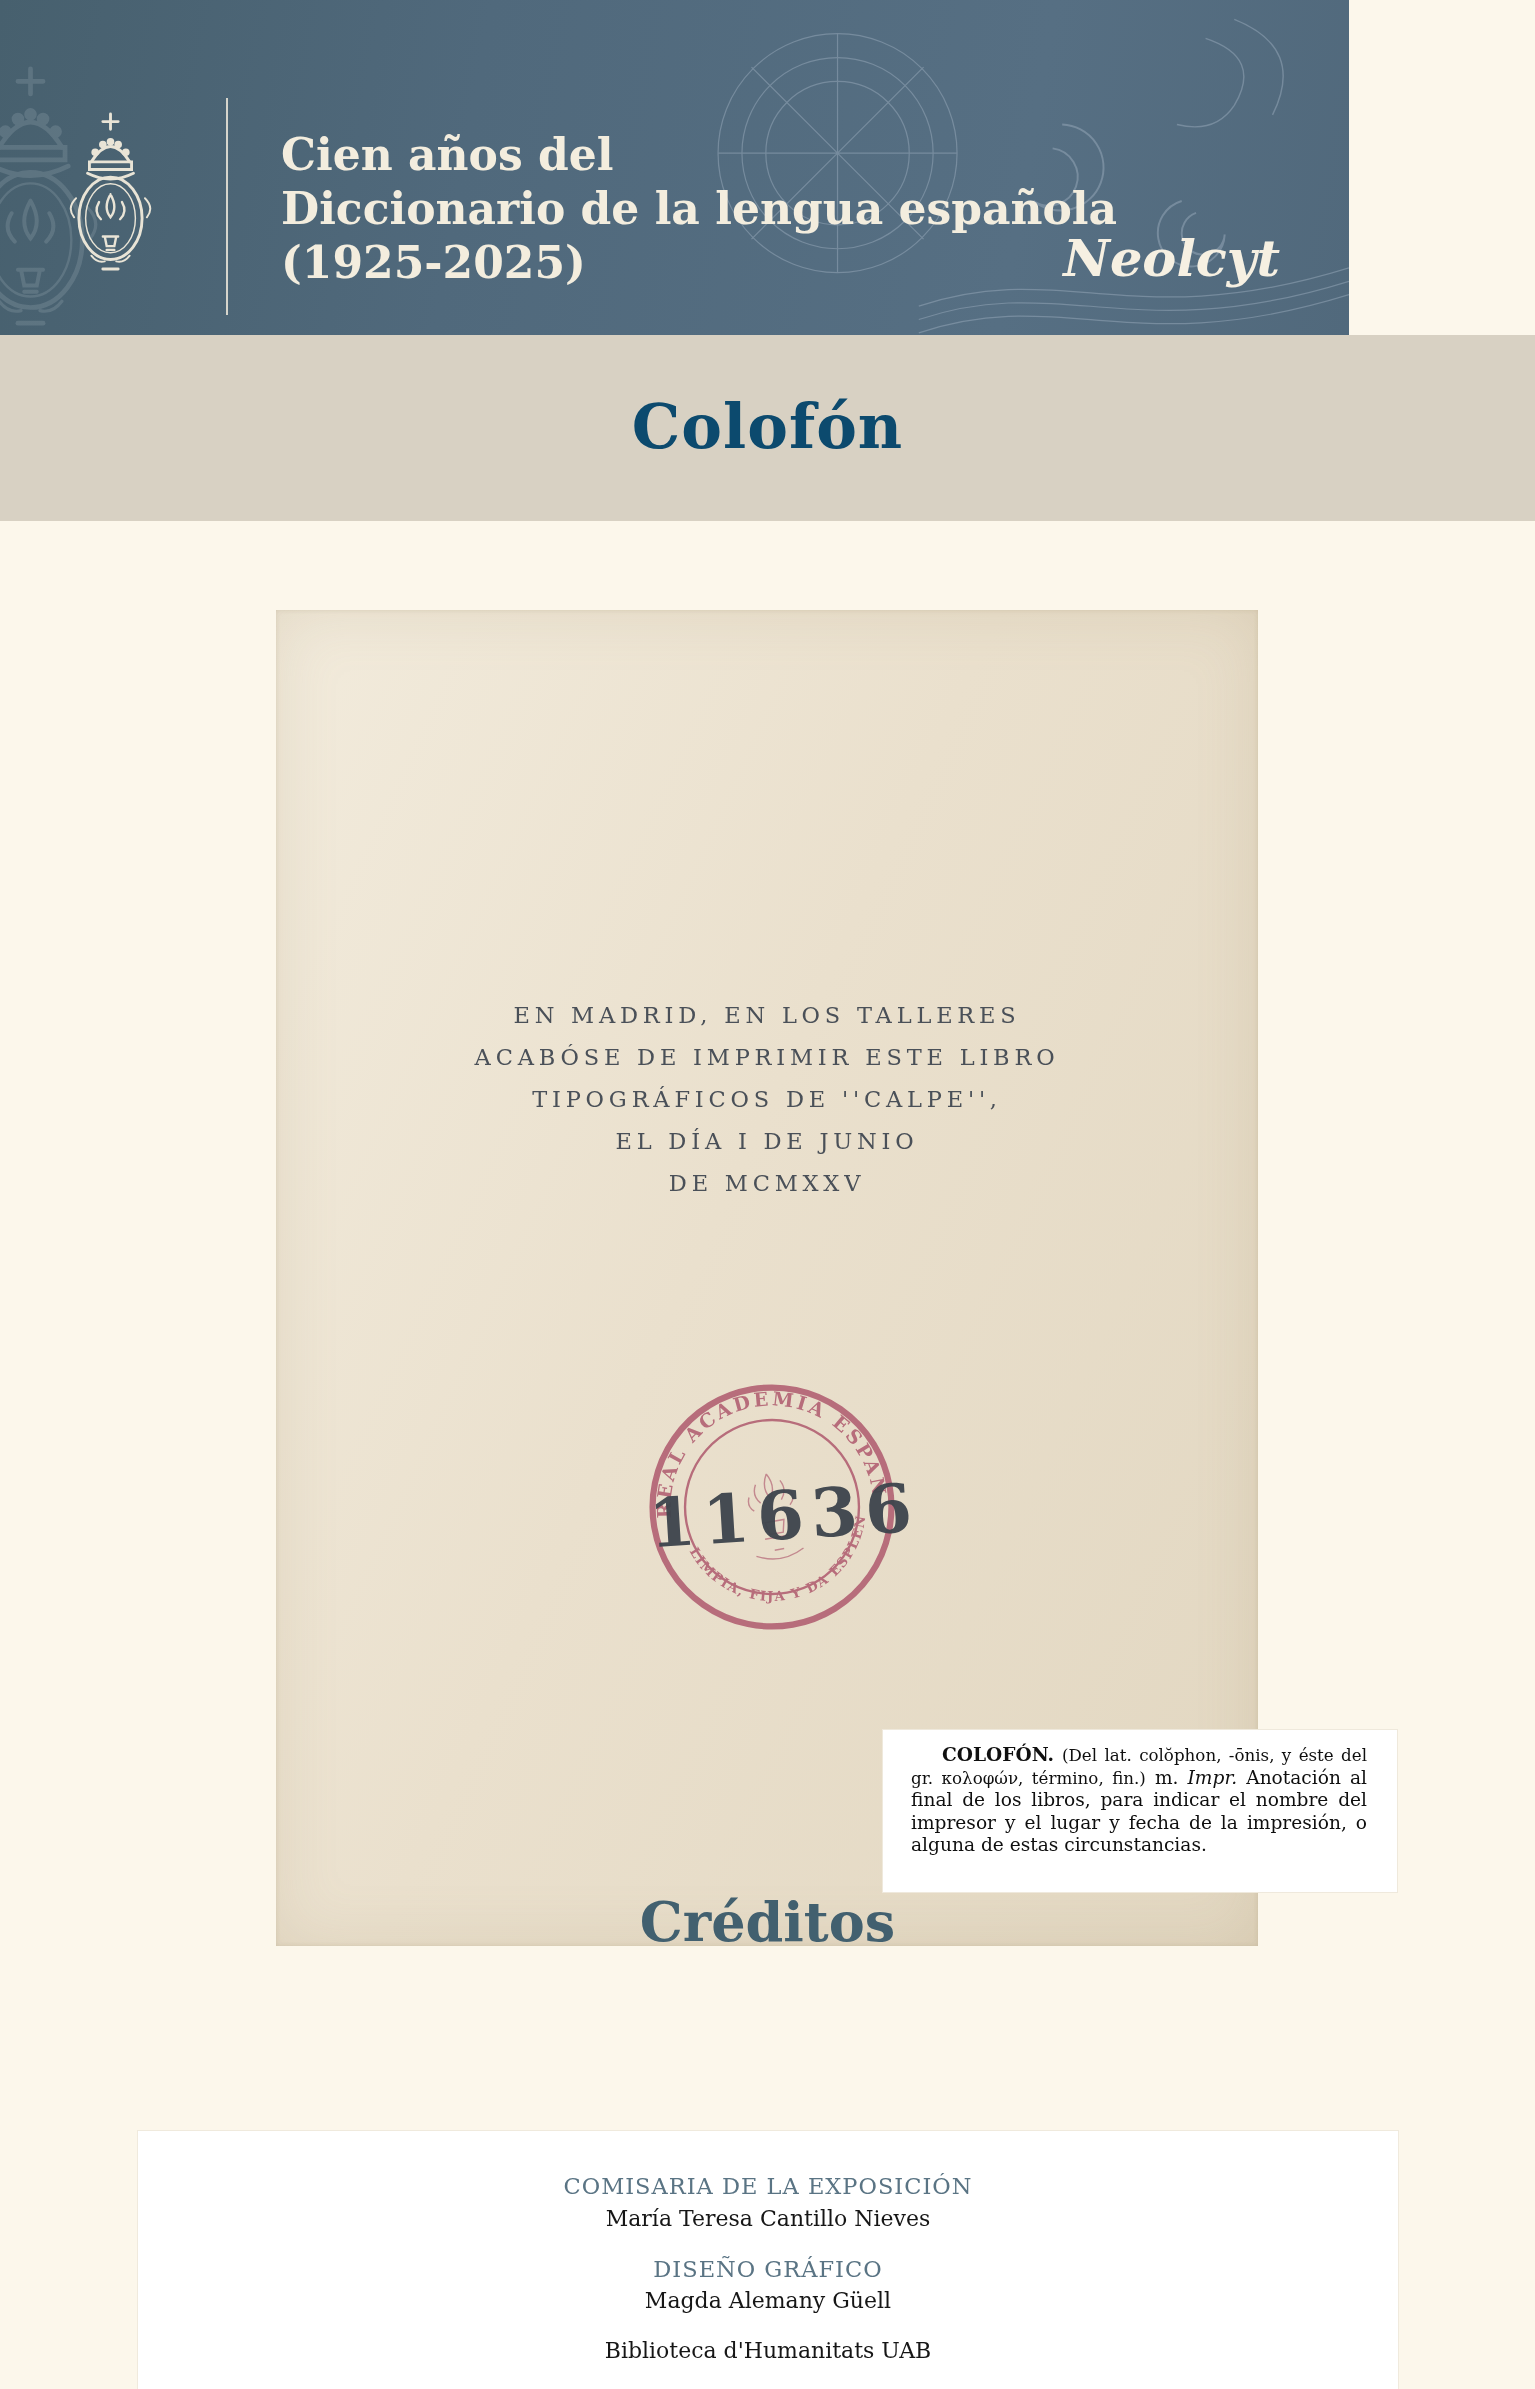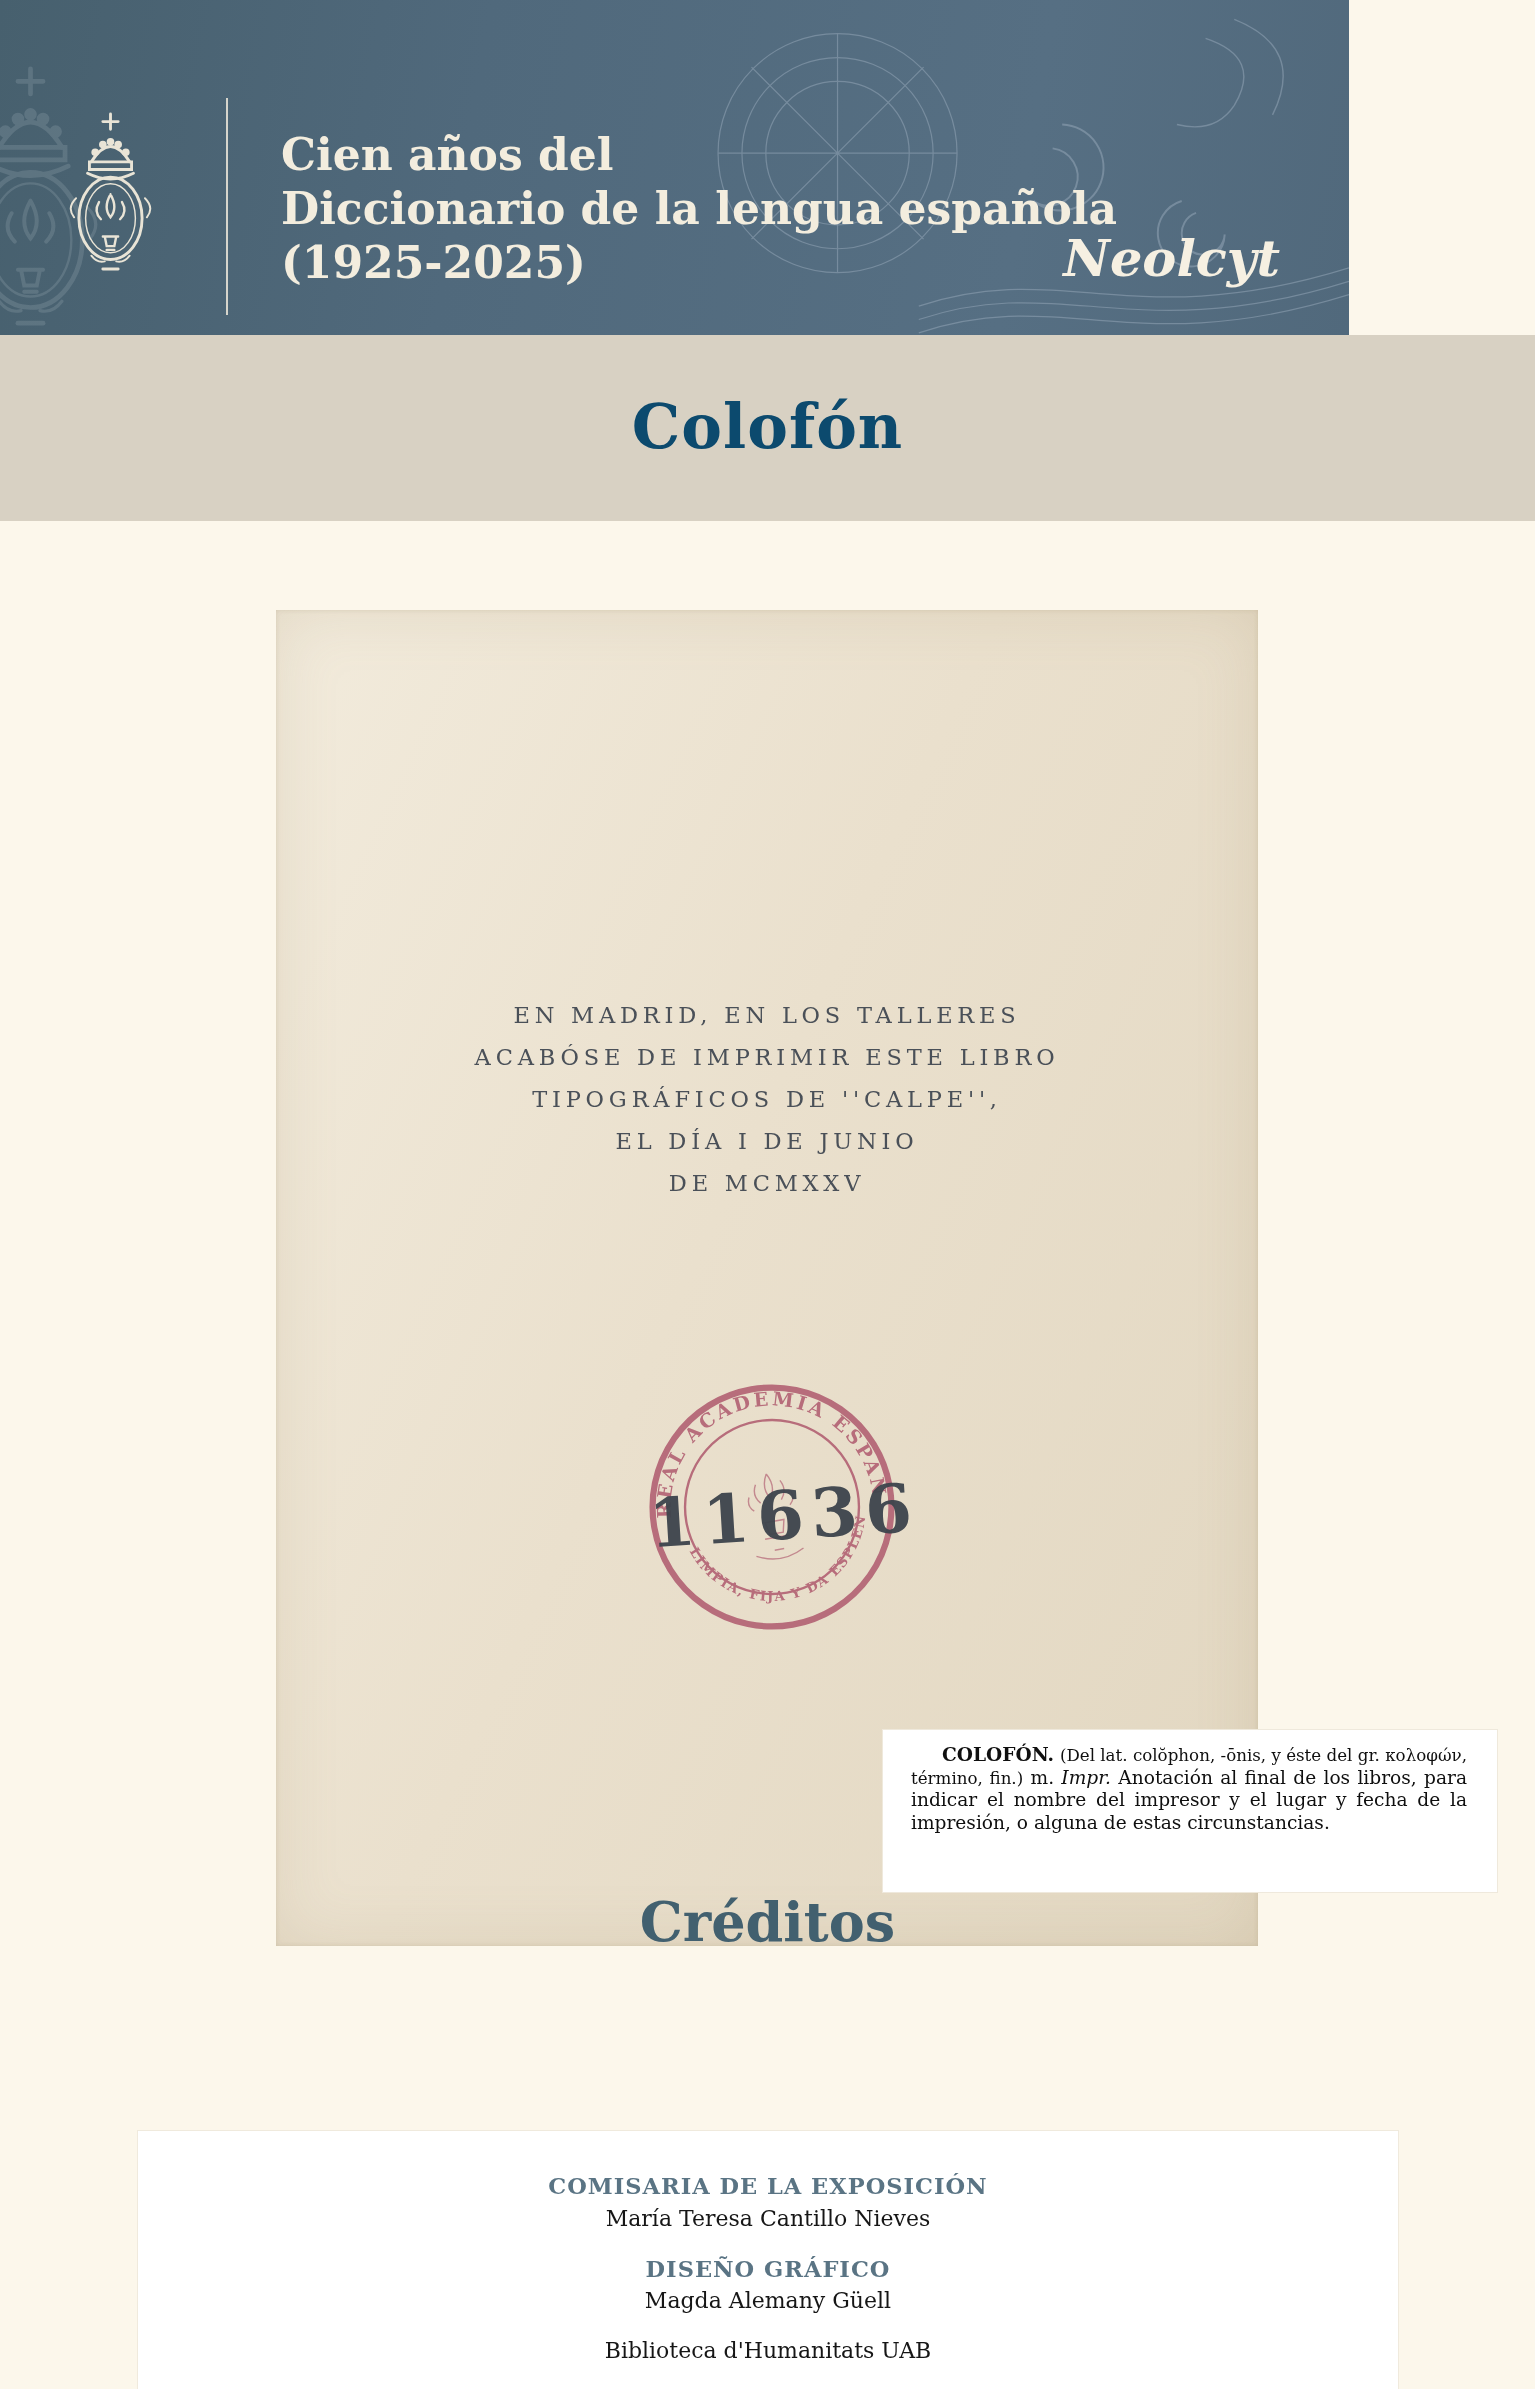--- a/index.html
+++ b/index.html
@@ -30,34 +30,34 @@
          box-shadow:inset 0 0 62px rgba(158,138,100,.18), inset 0 0 4.8px rgba(150,130,95,.22);}
   .plate-text{position:absolute;left:0;top:384px;width:100%;text-align:center;
               color:#4a5058;font-size:22.5px;letter-spacing:4.8px;}
   .plate-line{height:42px;line-height:42px;white-space:nowrap;}
   .stamp{position:absolute;left:367px;top:768px;width:258px;height:258px;transform:rotate(-10deg);opacity:.9;}
   .stamp-number{position:absolute;left:362px;top:866px;width:292px;text-align:center;
                 font-size:67px;font-weight:700;letter-spacing:7.6px;color:#3d444c;
                 transform:rotate(-3.5deg);opacity:.95;}
 
   
-  .defcard{position:absolute;left:882px;top:1729px;width:616px;height:164px;background:#ffffff;
+  .defcard{position:absolute;left:882px;top:1729px;width:516px;height:164px;background:#ffffff;
            border:1px solid #efe9dc;box-sizing:border-box;padding:14.3px 30px 0 28px;}
   .defcard p{margin:0;font-size:18.6px;line-height:22.5px;text-align:justify;text-indent:31px;color:#0f0f0f;}
   .def-term{font-weight:700;}
   .def-etym{font-size:16.7px;}
   .def-field{font-style:italic;}
 
   
   .creditos-h{position:absolute;left:0;top:1890px;width:1535px;text-align:center;margin:0;
               font-size:54px;font-weight:700;color:#42606f;}
   .box{position:absolute;background:#fff;border:1px solid #f0eadd;box-sizing:border-box;text-align:center;}
   .box-wide{left:137px;top:2130px;width:1262px;height:280px;padding-top:42px;}
   .role{margin-bottom:25px;}
-  .role-label{font-size:22.5px;font-weight:700;letter-spacing:1px;color:#5a7484;margin-bottom:6.7px;}
+  .role-label{font-size:22.5px;font-weight:400;letter-spacing:1px;color:#5a7484;margin-bottom:6.7px;}
   .role-name{font-size:22px;color:#161616;}
 </style>
 </head>
 <body>
 
 <svg width="0" height="0" style="position:absolute">
   <defs>
     <symbol id="sym-crest" viewBox="0 0 120 170">
       <g fill="none" stroke="currentColor" stroke-width="3" stroke-linecap="round">
         <path d="M60 4 v16 M52 12 h16"></path>

